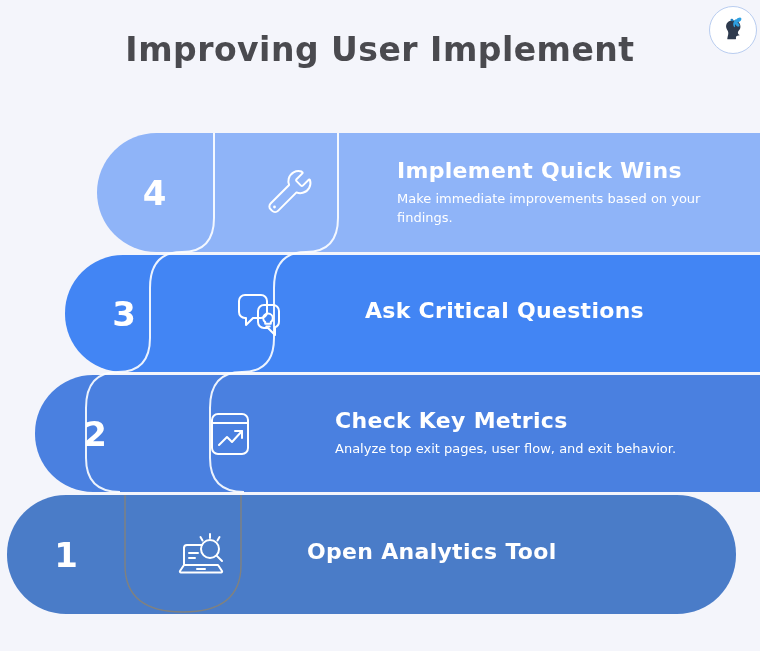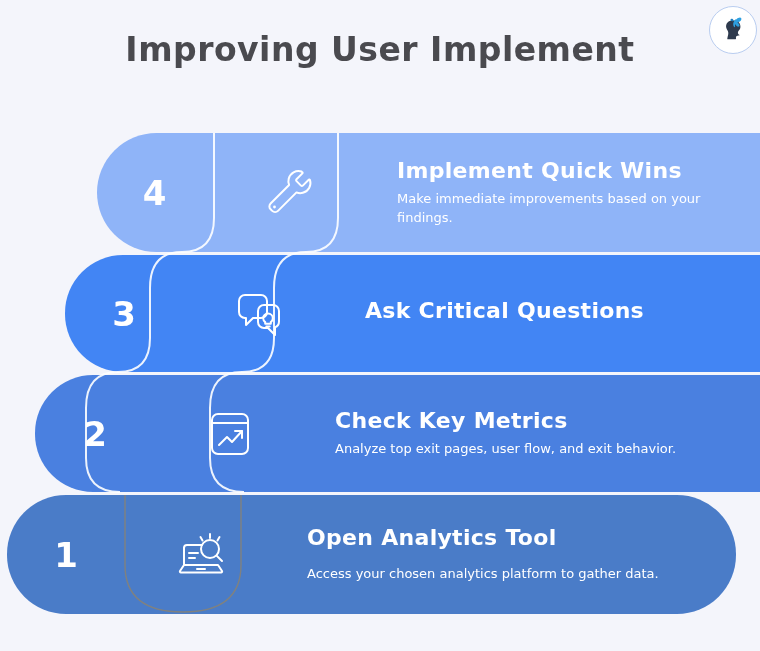--- a/index.html
+++ b/index.html
@@ -200,21 +200,20 @@
           <path d="M12 49l4-6h34l4 6c.4.7-.1 1.6-.9 1.6H12.9c-.8 0-1.3-.9-.9-1.6z"></path>
           <path d="M29 47h8"></path>
           <path d="M21 31h9M21 36h6"></path>
           <circle cx="42" cy="27" r="9"></circle>
           <path d="M48.6 33.6L54 39"></path>
           <path d="M42 12v4M32.5 15l2 3.4M51.5 15l-2 3.4"></path>
         </svg>
       </div>
       <div class="step-text" style="left:270px; right:16px; padding-left:30px; padding-right:26px;gap:8px;">
         <div class="step-heading">Open Analytics Tool</div>
-        <div class="step-desc" style="max-width:450px;">Access your chosen analytics platform to gather data.</div>
       </div>
     </div>
   </div>
 
   <svg class="dividers" viewBox="0 0 760 651">
 
     <path d="M125 495 L125 565 Q125 612 183 612 Q241 612 241 565 L241 495" fill="none" stroke="#8a8372" stroke-width="1.4" opacity="0.85"></path>
 
     <path d="M214 133
              L214 218 Q214 252 182 252 Q150 252 150 288 L150 338

